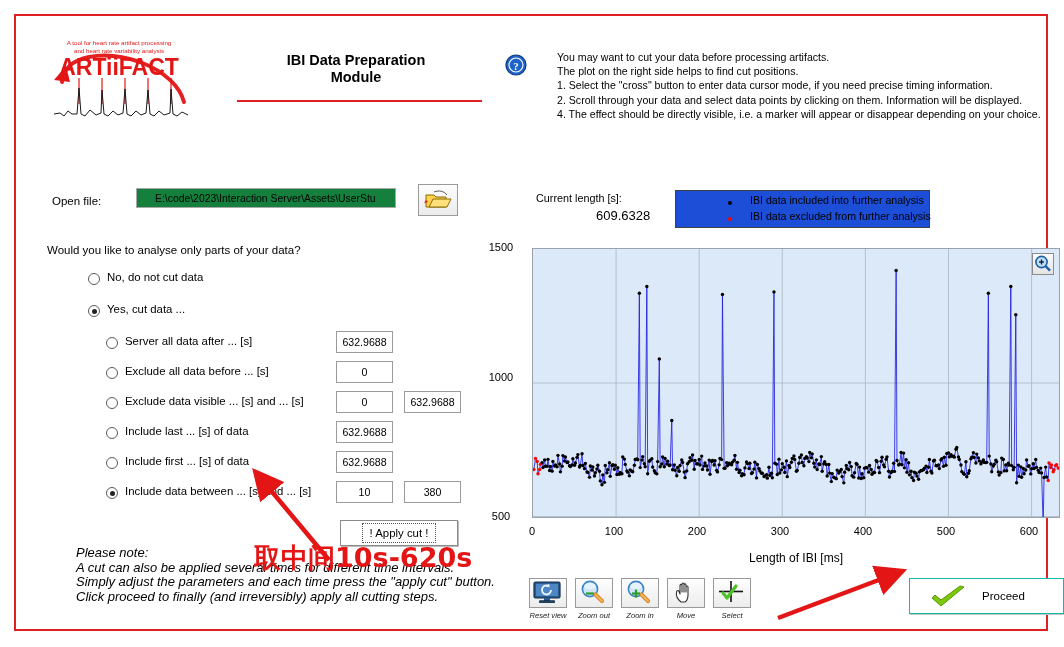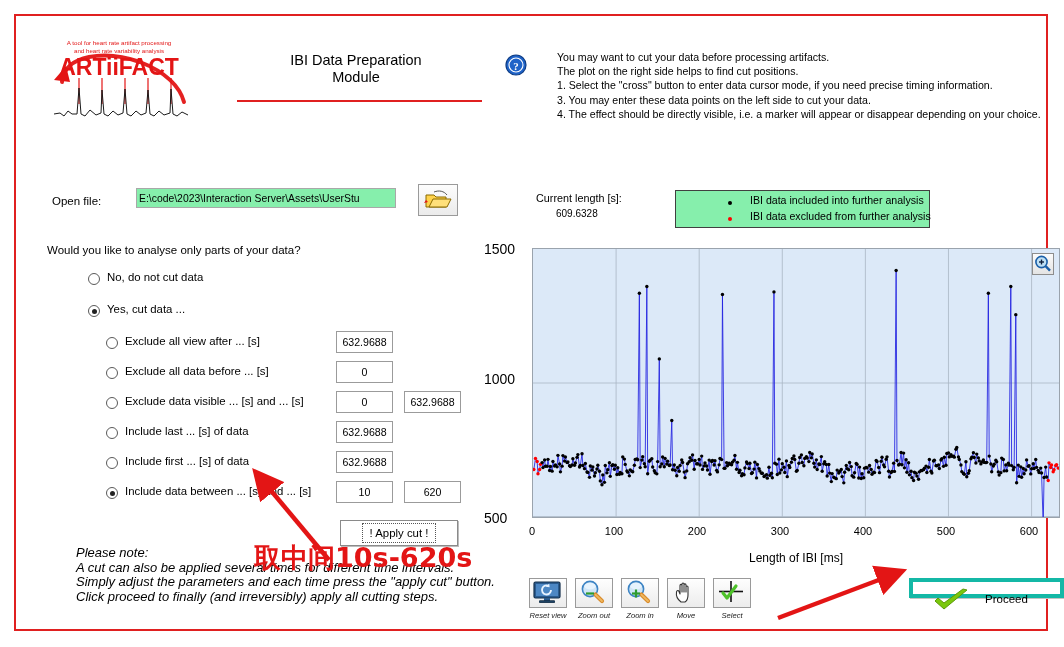--- a/index.html
+++ b/index.html
@@ -12,38 +12,38 @@
   }
   .panel{
     position:absolute;left:14px;top:14px;width:1034px;height:617px;
     border:2px solid #e02020;box-sizing:border-box;background:#fff;
   }
   
   .logo{position:absolute;left:28px;top:16px;width:150px;height:90px;}
   .logo svg{display:block;}
   .title{
     position:absolute;left:205px;top:36px;width:270px;text-align:center;
-    font-size:14.5px;font-weight:normal;line-height:17px;color:#000;
+    font-size:14.5px;font-weight:bold;line-height:17px;color:#000;
   }
   .title-rule{
     position:absolute;left:221px;top:84px;width:245px;height:0;
     border-top:2px solid #e02020;
   }
   .help-block{position:absolute;left:489px;top:24px;width:545px;}
   .help-icon{position:absolute;left:0;top:14px;width:22px;height:22px;}
   .help-text{position:absolute;left:52px;top:10px;width:495px;line-height:14.2px;font-size:10.6px;}
   .help-text div{white-space:nowrap;}
 
   
   .lbl{position:absolute;font-size:11.5px;color:#000;}
   .openfile-label{left:36px;top:179px;}
   .path-box{
     position:absolute;left:120px;top:172px;width:260px;height:20px;
-    border:1px solid #a8a8a8;background:#86efac;box-sizing:border-box;
-    font-size:10.4px;line-height:19px;padding-left:2px;overflow:hidden;white-space:nowrap;
+    border:1px solid #a8a8a8;background:#15803d;box-sizing:border-box;
+    font-size:10.4px;line-height:19px;padding-left:18px;overflow:hidden;white-space:nowrap;
   }
   .folder-btn{
     position:absolute;left:402px;top:168px;width:40px;height:32px;
     border:1px solid #9a9a9a;background:linear-gradient(#fdfdfd,#ebebeb);
     box-sizing:border-box;
   }
   .folder-btn svg{position:absolute;left:5px;top:5px;}
   .question{position:absolute;left:31px;top:228px;font-size:11.5px;text-align:center;}
 
   .radio-row{position:absolute;height:18px;}
@@ -75,35 +75,35 @@
   
   .cn-note{
     position:absolute;left:238px;top:524px;color:#e31515;
     font-size:27px;font-weight:bold;letter-spacing:0px;white-space:nowrap;
     font-family:"DejaVu Sans", sans-serif;
   }
   .arrow-svg{position:absolute;left:0;top:0;width:1064px;height:647px;pointer-events:none;}
 
   
   .curlen-label{position:absolute;left:520px;top:176px;font-size:10.8px;}
-  .curlen-val{position:absolute;left:508px;top:192px;font-size:10px;padding-left:32px;}
+  .curlen-val{position:absolute;left:548px;top:192px;font-size:13px;padding-left:32px;}
   .legend{
     position:absolute;left:659px;top:174px;width:255px;height:38px;
-    border:1px solid #404040;background:#86efac;box-sizing:border-box;
+    border:1px solid #404040;background:#1d4ed8;box-sizing:border-box;
   }
   .legend-row{position:absolute;left:0;height:17px;width:100%;}
   .legend-dot{position:absolute;width:4px;height:4px;border-radius:50%;}
   .legend-txt{position:absolute;left:74px;top:0;font-size:10.6px;white-space:nowrap;}
 
   .plot-outer{position:absolute;left:516px;top:232px;width:528px;height:270px;}
   .plot-frame{
     position:absolute;left:0;top:0;width:528px;height:270px;
     background:#dce9f8;border:1px solid #9aa3ad;box-sizing:border-box;
   }
-  .ytick{position:absolute;right:0;width:34px;text-align:left;font-size:14px;}
+  .ytick{position:absolute;right:0;width:34px;text-align:center;font-size:11px;}
   .xtick{position:absolute;top:0;width:40px;text-align:center;font-size:11px;}
   .xlabel{
     position:absolute;left:516px;top:535px;width:528px;text-align:center;
     font-size:12px;
   }
   .zoom-overlay{
     position:absolute;right:6px;top:5px;width:22px;height:22px;
     border:1px solid #8d8d8d;background:linear-gradient(#fbfbfb,#e4e4e4);
     box-sizing:border-box;
   }
@@ -112,22 +112,22 @@
   .tool{
     position:absolute;top:562px;width:38px;height:30px;
     border:1px solid #9a9a9a;background:linear-gradient(#fefefe,#ececec);
     box-sizing:border-box;
   }
   .tool-cap{
     position:absolute;top:595px;width:54px;text-align:center;
     font-size:7.6px;font-style:italic;color:#222;
   }
   .proceed-btn{
-    position:absolute;left:893px;top:562px;width:155px;height:20px;
-    border:4px solid #14b8a6;background:#fff;box-sizing:border-box;
+    position:absolute;left:893px;top:562px;width:155px;height:36px;
+    border:1px solid #14b8a6;background:#fff;box-sizing:border-box;
     box-shadow:1px 1px 0 #c4c4c4;
   }
   .proceed-label{position:absolute;left:72px;top:11px;font-size:11.5px;}
 </style>
 </head>
 <body>
 
 <div class="panel">
 
   <div class="logo">
@@ -162,21 +162,21 @@
       <svg width="22" height="22" viewBox="0 0 22 22">
         <circle cx="11" cy="11" r="10" fill="#1f63c8" stroke="#0d3c85" stroke-width="1.2"></circle>
         <circle cx="11" cy="11" r="7" fill="none" stroke="#ffffff" stroke-width="1.1"></circle>
         <text x="11" y="15.5" font-family="Liberation Serif, serif" font-size="11" font-weight="bold" fill="#ffffff" text-anchor="middle">?</text>
       </svg>
     </div>
     <div class="help-text">
       <div>You may want to cut your data before processing artifacts.</div>
       <div>The plot on the right side helps to find cut positions.</div>
       <div>1. Select the "cross" button to enter data cursor mode, if you need precise timing information.</div>
-      <div>3. You may enter these data points on the left side to cut your data.</div>
+      <div>2. Scroll through your data and select data points by clicking on them. Information will be displayed.</div>
       <div>4. The effect should be directly visible, i.e. a marker will appear or disappear depending on your choice.</div>
     </div>
   </div>
 
   <div class="lbl openfile-label">Open file:</div>
   <div class="path-box">E:\code\2023\Interaction Server\Assets\UserStu</div>
   <div class="folder-btn">
     <span>
       <svg width="28" height="20" viewBox="0 0 28 20">
         <path d="M2,17 L2,5 L10,5 L12,7 L22,7 L22,17 Z" fill="#ffd34d" stroke="#8a6a00" stroke-width="1"></path>
@@ -193,21 +193,21 @@
     <span class="radio"></span>
     <span class="radio-label">No, do not cut data</span>
   </div>
   <div class="radio-row" style="left:72px;top:287px;">
     <span class="radio on"></span>
     <span class="radio-label">Yes, cut data ...</span>
   </div>
 
   <div class="radio-row" style="left:90px;top:319px;">
     <span class="radio"></span>
-    <span class="radio-label">Exclude all view after ... [s]</span>
+    <span class="radio-label">Server all data after ... [s]</span>
   </div>
   <div class="num-box" style="left:320px;top:315px;width:57px;">632.9688</div>
 
   <div class="radio-row" style="left:90px;top:349px;">
     <span class="radio"></span>
     <span class="radio-label">Exclude all data before ... [s]</span>
   </div>
   <div class="num-box" style="left:320px;top:345px;width:57px;">0</div>
 
   <div class="radio-row" style="left:90px;top:379px;">
@@ -227,21 +227,21 @@
     <span class="radio"></span>
     <span class="radio-label">Include first ... [s] of data</span>
   </div>
   <div class="num-box" style="left:320px;top:435px;width:57px;">632.9688</div>
 
   <div class="radio-row" style="left:90px;top:469px;">
     <span class="radio on"></span>
     <span class="radio-label">Include data between ... [s] and ... [s]</span>
   </div>
   <div class="num-box" style="left:320px;top:465px;width:57px;">10</div>
-  <div class="num-box" style="left:388px;top:465px;width:57px;">620</div>
+  <div class="num-box" style="left:388px;top:465px;width:57px;">380</div>
 
   <div class="apply-btn">
     <span>!  Apply cut  !</span>
   </div>
 
   <div class="note">
     <div>Please note:</div>
     <div>A cut can also be applied several times for different time intervals.</div>
     <div>Simply adjust the parameters and each time press the "apply cut" button.</div>
     <div>Click proceed to finally (and irreversibly) apply all cutting steps.</div>

